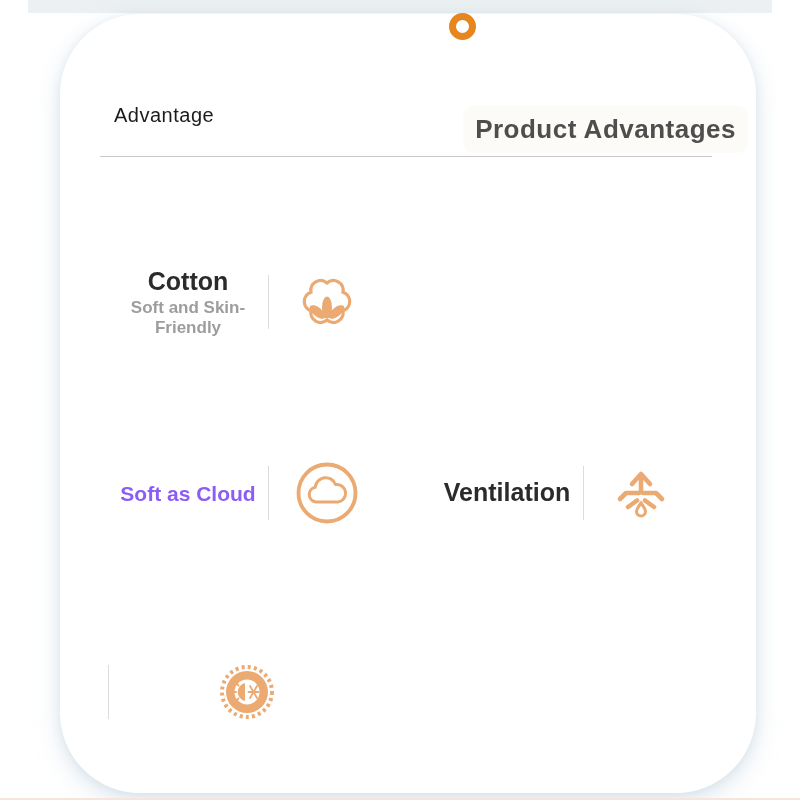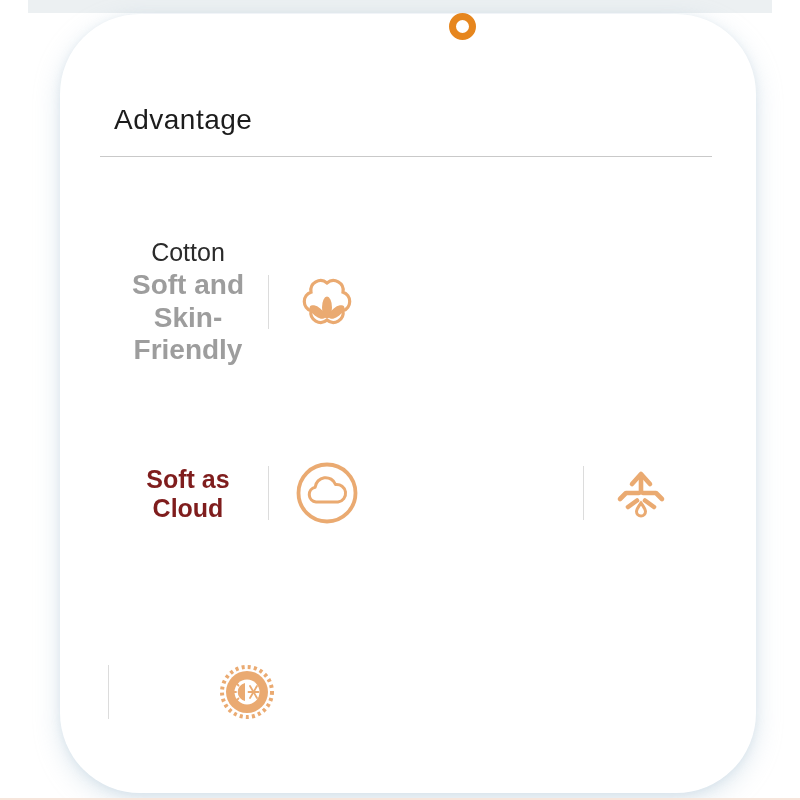--- a/index.html
+++ b/index.html
@@ -12,56 +12,57 @@
   .bottom-line { position:absolute; left:0; right:0; bottom:0; height:2px;
     background:#f7e5db; }
 
   .card { position:absolute; left:60px; top:14px; width:696px; height:779px;
     background:#ffffff; border-radius:80px;
     box-shadow:0 8px 26px rgba(168,195,212,0.38), 0 2px 8px rgba(180,202,216,0.28); }
 
   .ring { position:absolute; left:389px; top:-1px; width:27px; height:27px;
     border:7px solid #e6861e; border-radius:50%; background:#ffffff; z-index:5; }
 
-  .h-left { position:absolute; left:54px; top:90px; font-size:28px; font-weight:500;
+  .h-left { position:absolute; left:54px; top:90px; font-size:20px; font-weight:500;
     color:#1c1c1c; letter-spacing:0.5px; }
   .h-right { position:absolute; right:8px; top:92px; font-size:26px; font-weight:700;
     color:#4e4e4e; background:#fcfbf7; padding:8px 12px; border-radius:10px;
     letter-spacing:0.5px; }
   .h-divider { position:absolute; left:40px; top:142px; width:612px; height:1px;
     background:#c9c9c9; }
 
   .item { position:absolute; display:flex; align-items:center; }
   .item.left-col  { left:48px;  width:276px; }
   .item.right-col { left:371px; width:266px; }
   .row1 { top:232px; height:112px; }
   .row2 { top:426px; height:106px; }
   .row3 { top:622px; height:112px; }
 
   .txt { text-align:center; }
   .left-col  .txt { width:160px; }
   .right-col .txt { width:152px; }
-  .f-title { font-size:25px; font-weight:400; color:#2b2b2b; line-height:1.2;
+  .f-title { font-size:25px; font-weight:700; color:#2b2b2b; line-height:1.2;
     margin-bottom:2px; }
-  .f-sub { font-size:28px; font-weight:700; color:#9d9d9d; line-height:1.16; }
-  .item.solo .f-sub { font-size:25px; color:#7f1d1d; }
+  .f-sub { font-size:17px; font-weight:700; color:#9d9d9d; line-height:1.16; }
+  .item.solo .f-sub { font-size:21px; color:#8b5cf6; }
 
   .vdiv { width:1px; height:54px; background:#dcdcdc; flex:none; }
   .icn { flex:1; display:flex; align-items:center; justify-content:center; }
 </style>
 </head>
 <body>
 
 <div class="stage">
   <div class="top-band"></div>
 
   <div class="card">
     <div class="ring"></div>
 
     <div class="h-left">Advantage</div>
+    <div class="h-right">Product Advantages</div>
     <div class="h-divider"></div>
 
     <div class="item left-col row1">
       <div class="txt">
         <div class="f-title">Cotton</div>
         <div class="f-sub">Soft and Skin-Friendly</div>
       </div>
       <div class="vdiv"></div>
       <div class="icn">
         <svg width="64" height="68" viewBox="0 0 64 68">
@@ -83,20 +84,21 @@
       <div class="icn">
         <svg width="66" height="66" viewBox="0 0 66 66">
           <circle cx="33" cy="33" r="28.5" fill="none" stroke="#EAAA71" stroke-width="3.8"></circle>
           <path d="M22 42 A7.5 7.5 0 0 1 21.2 27.2 A10.5 10.5 0 0 1 41.5 24.5 A8 8 0 0 1 44 42 Z" fill="#ffffff" stroke="#EAAA71" stroke-width="3" stroke-linejoin="round"></path>
         </svg>
       </div>
     </div>
 
     <div class="item right-col row2">
       <div class="txt">
+        <div class="f-title">Ventilation</div>
       </div>
       <div class="vdiv"></div>
       <div class="icn">
         <svg width="64" height="68" viewBox="0 0 64 68">
           <g stroke="#EAAA71" stroke-width="4.6" fill="none" stroke-linecap="round" stroke-linejoin="round">
             <path d="M32 18 V33"></path>
             <path d="M23 25 L32 15 L41 25"></path>
             <path d="M11 40 L17 34 L30 34"></path>
             <path d="M53 40 L47 34 L34 34"></path>
             <path d="M19 48 L28 41.5"></path>

